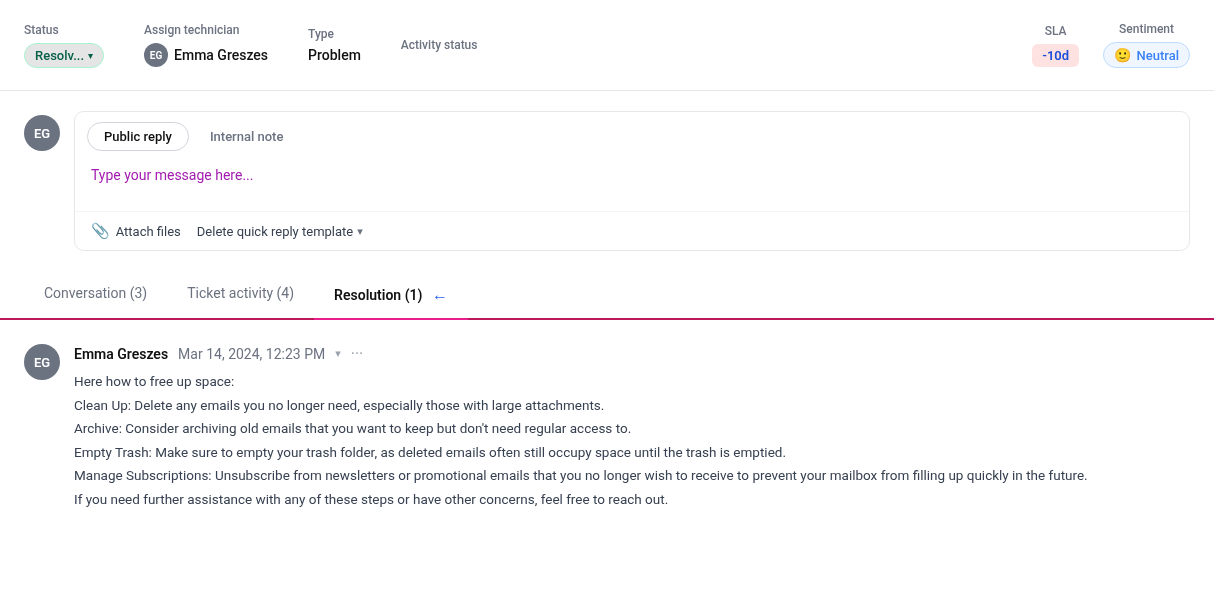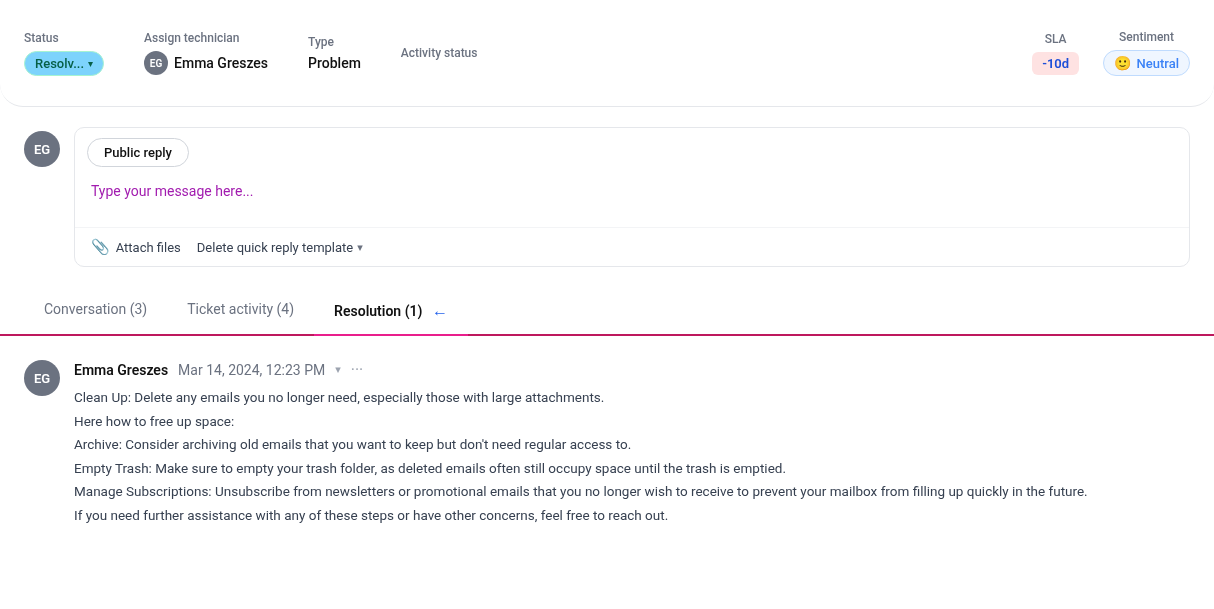--- a/index.html
+++ b/index.html
@@ -1,32 +1,31 @@
 <!DOCTYPE html>
 <html><head>
   <meta charset="utf-8">
   <style>
     * { box-sizing: border-box; margin: 0; padding: 0; }
     body { font-family: -apple-system, BlinkMacSystemFont, 'Segoe UI', Roboto, sans-serif; background: #fff; color: #222; font-size: 14px; }
 
     .top-bar {
       display: flex;
       align-items: center;
-      padding: 30px 24px;
+      padding: 22px 24px;
       border-bottom: 1px solid #e5e7eb;
       gap: 40px;
-      border-radius: 23px;
     }
     .field-group { display: flex; flex-direction: column; gap: 6px; }
     .field-label { font-size: 12px; color: #6b7280; font-weight: 500; }
     .field-value { display: flex; align-items: center; gap: 6px; font-size: 14px; color: #111; font-weight: 500; }
 
     .status-badge {
       display: flex; align-items: center; gap: 4px;
-      background: #7dd3fc; color: #065f46;
+      background: #e5e5e5; color: #065f46;
       padding: 4px 10px; border-radius: 20px;
       font-size: 13px; font-weight: 500; border: 1px solid #a7f3d0;
     }
     .status-badge .chevron { font-size: 10px; }
 
     .avatar-small {
       width: 24px; height: 24px; border-radius: 50%;
       background: #6b7280; color: #fff;
       display: flex; align-items: center; justify-content: center;
       font-size: 10px; font-weight: 600;
@@ -207,20 +206,23 @@
 
 <div class="reply-wrapper">
   <div class="avatar-large">
     <span>EG</span>
   </div>
   <div class="reply-box">
     <div class="reply-tabs">
       <div class="reply-tab active">
         <span>Public reply</span>
       </div>
+      <div class="reply-tab inactive">
+        <span>Internal note</span>
+      </div>
     </div>
     <div class="reply-input">
       <span>Type your message here...</span>
     </div>
     <div class="reply-actions">
       <div class="attach-btn">
         <span style="font-size:15px;">📎</span>
         <span>Attach files</span>
       </div>
       <div class="quick-reply">
@@ -250,22 +252,22 @@
       <span>EG</span>
     </div>
     <div class="feed-content">
       <div class="feed-header">
         <span class="feed-author">Emma Greszes</span>
         <span class="feed-date">Mar 14, 2024, 12:23 PM</span>
         <span class="chevron-down" style="font-size:11px; color:#9ca3af;">▾</span>
         <span class="feed-actions">···</span>
       </div>
       <div class="feed-body">
+        <p>Here how to free up space:</p>
         <p>Clean Up: Delete any emails you no longer need, especially those with large attachments.</p>
-        <p>Here how to free up space:</p>
         <p>Archive: Consider archiving old emails that you want to keep but don't need regular access to.</p>
         <p>Empty Trash: Make sure to empty your trash folder, as deleted emails often still occupy space until the trash is emptied.</p>
         <p>Manage Subscriptions: Unsubscribe from newsletters or promotional emails that you no longer wish to receive to prevent your mailbox from filling up quickly in the future.</p>
         <p>If you need further assistance with any of these steps or have other concerns, feel free to reach out.</p>
       </div>
     </div>
   </div>
 </div>
 
 </body></html>

